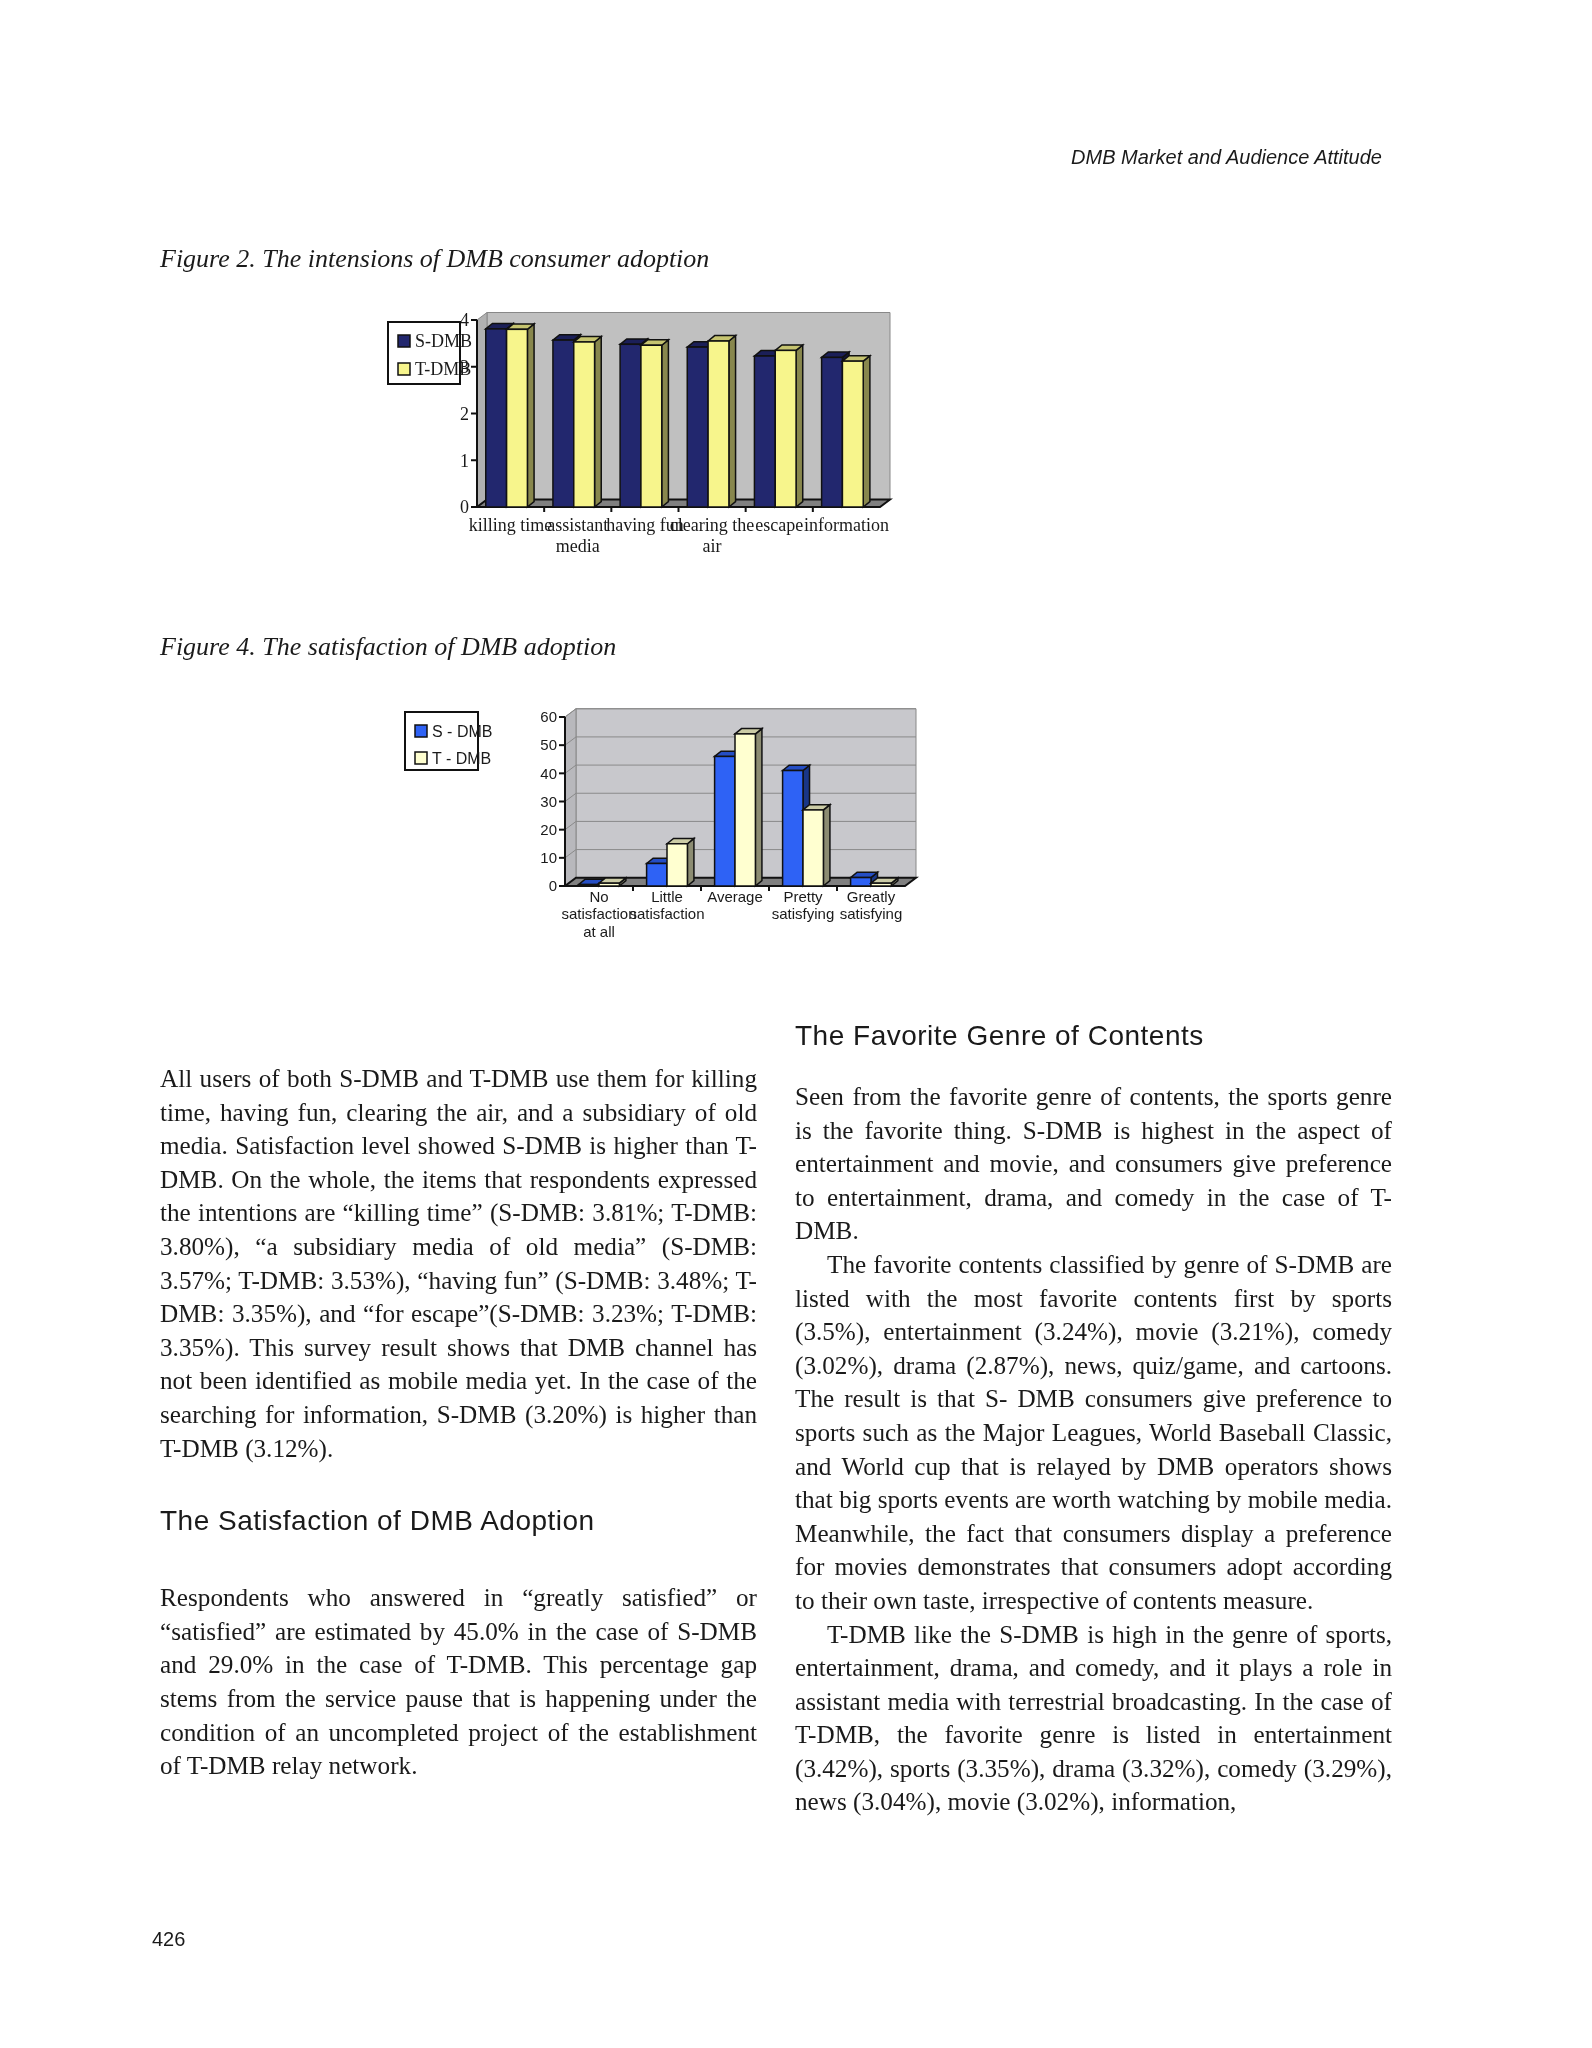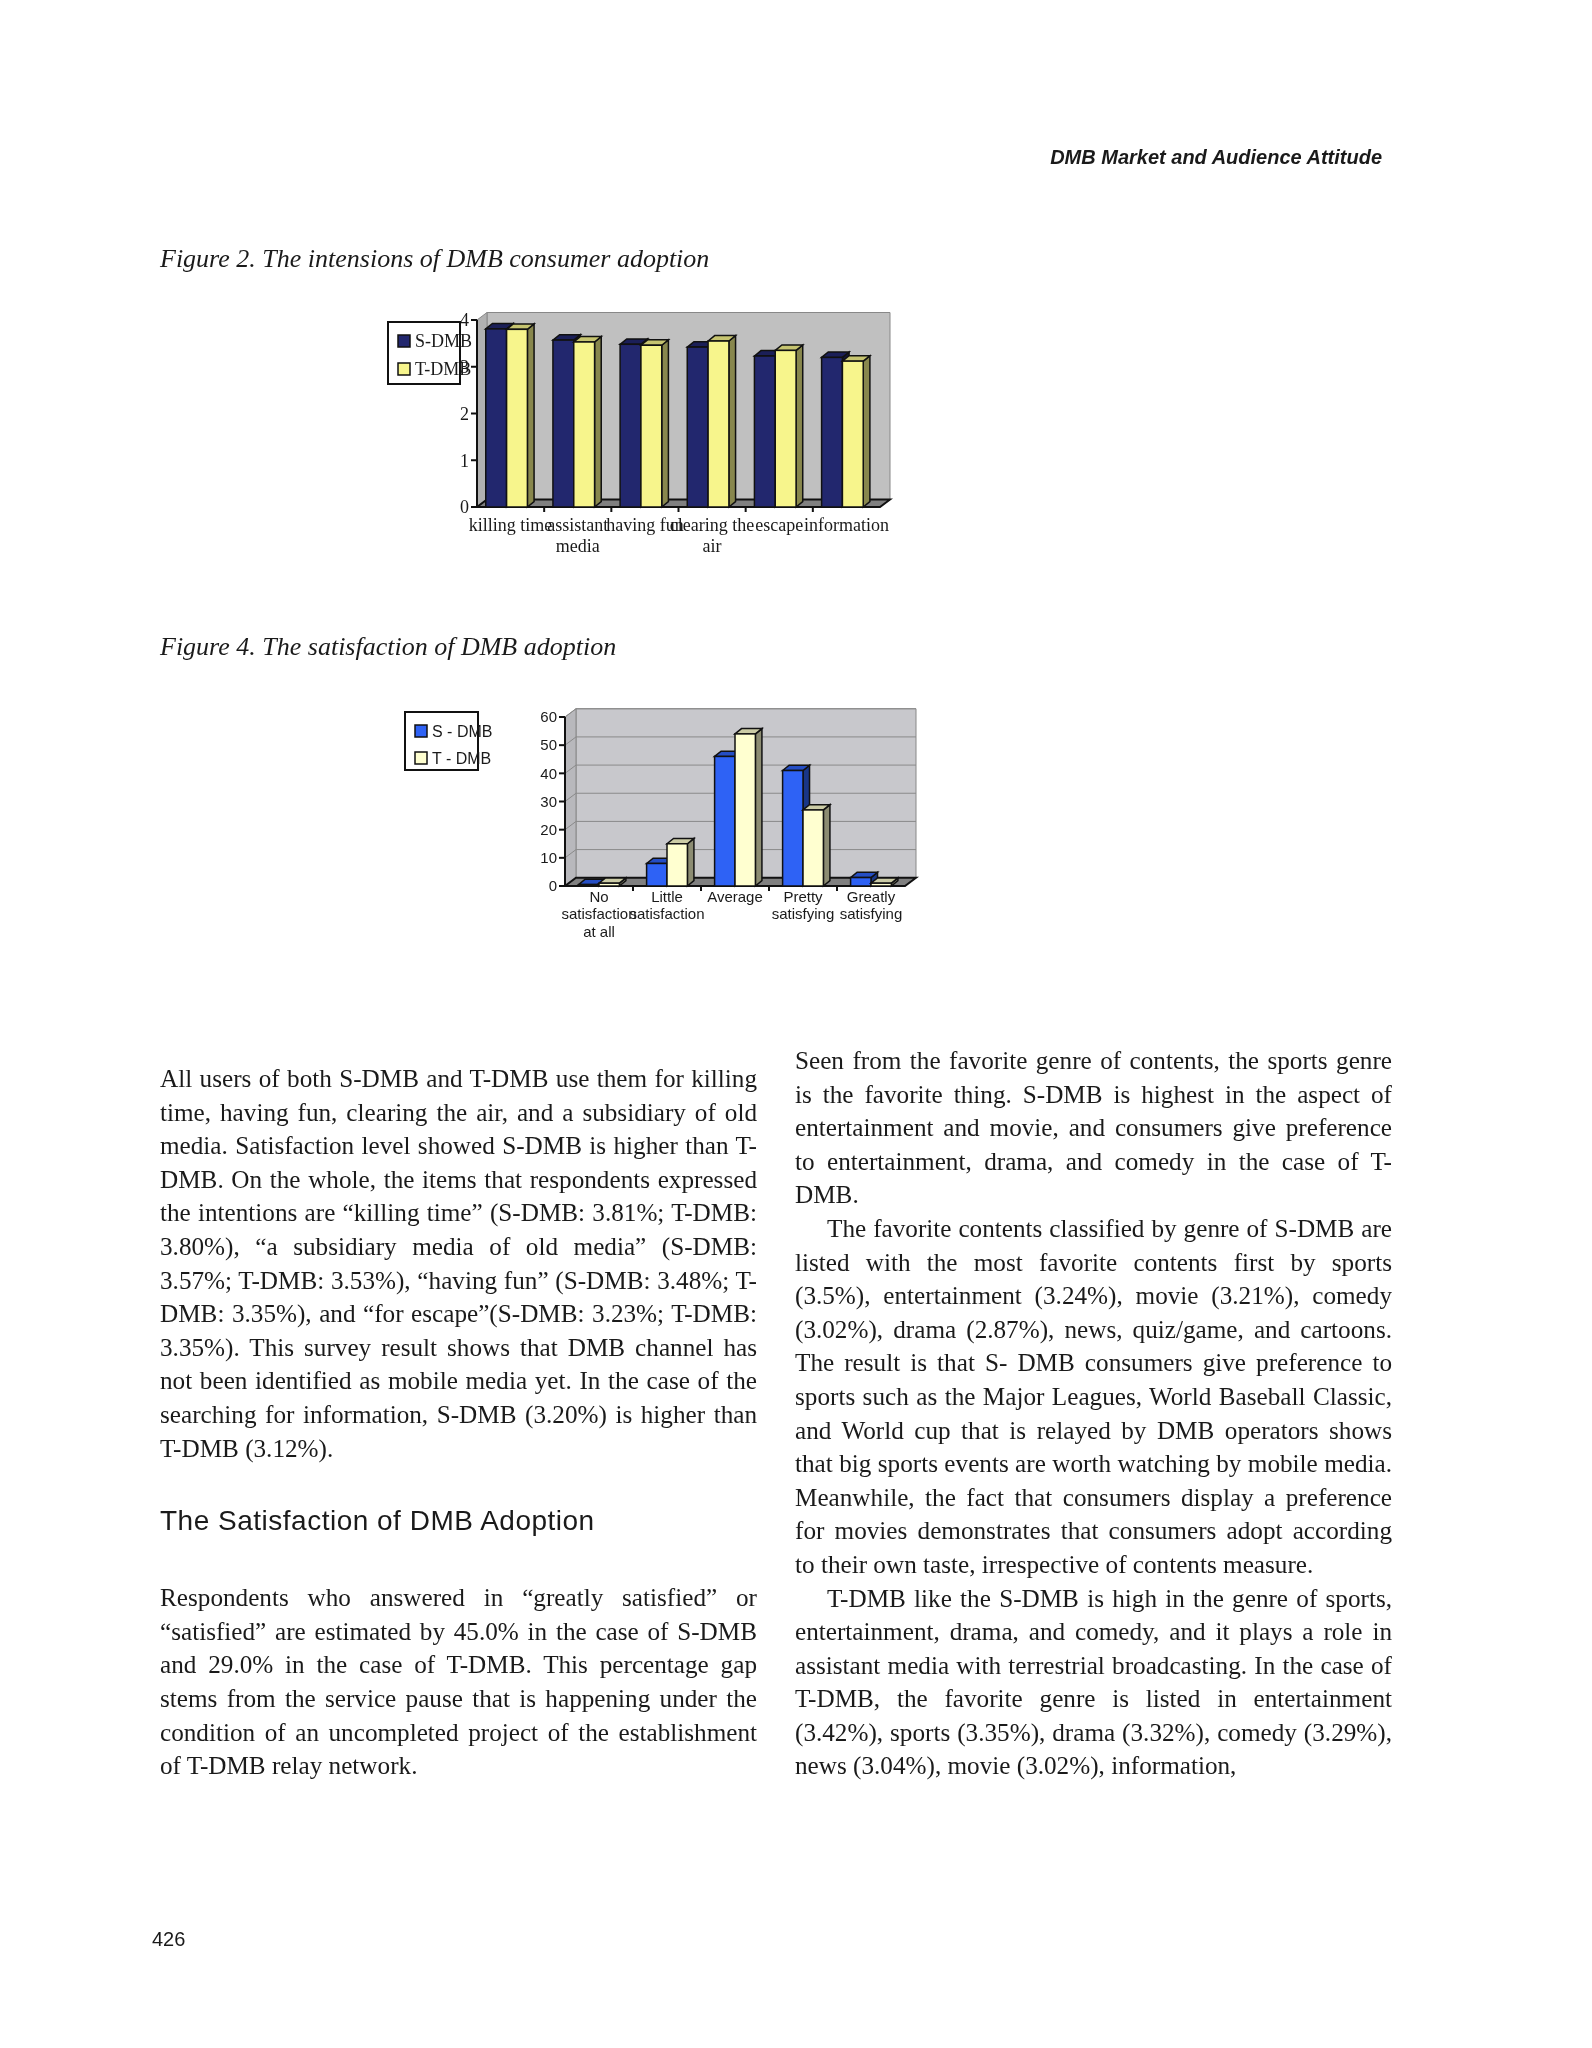--- a/index.html
+++ b/index.html
@@ -1,17 +1,17 @@
 <!DOCTYPE html>
 <html><head>
 <meta charset="utf-8">
 <style>
   html, body { margin: 0; padding: 0; background: #ffffff; }
   body { width: 1592px; height: 2048px; position: relative; overflow: hidden; color: #1a1a1a; }
-  .running-head { position: absolute; top: 146px; right: 210px; font-family: "Liberation Sans", sans-serif; font-weight: bold; font-style: italic; font-size: 20px; color: #1a1a1a; }
+  .running-head { position: absolute; top: 146px; right: 210px; font-family: "Liberation Sans", sans-serif; font-weight: normal; font-style: italic; font-size: 20px; color: #1a1a1a; }
   .caption { position: absolute; left: 160px; font-family: "Liberation Serif", serif; font-style: italic; font-size: 26px; color: #1a1a1a; }
   .fig { position: absolute; }
   .col { position: absolute; width: 597px; font-family: "Liberation Serif", serif; font-size: 25.2px; line-height: 33.6px; text-align: justify; color: #1a1a1a; }
   .col p { margin: 0; }
   .col p.indent { text-indent: 32px; }
   .heading { font-family: "Liberation Sans", sans-serif; font-size: 28px; line-height: 36px; letter-spacing: 0.5px; color: #1a1a1a; text-align: left; }
   .page-number { position: absolute; left: 152px; top: 1928px; font-family: "Liberation Sans", sans-serif; font-size: 20px; color: #1a1a1a; }
   svg text { user-select: none; }
 </style>
 </head>
@@ -220,18 +220,19 @@
 
 <div class="col" style="left:160px; top:1018px;">
   <div class="heading">
   </div>
   <p style="margin-top:44px;">All users of both S-DMB and T-DMB use them for killing time, having fun, clearing the air, and a subsidiary of old media. Satisfaction level showed S-DMB is higher than T-DMB. On the whole, the items that respondents expressed the intentions are “killing time” (S-DMB: 3.81%; T-DMB: 3.80%), “a subsidiary media of old media” (S-DMB: 3.57%; T-DMB: 3.53%), “having fun” (S-DMB: 3.48%; T-DMB: 3.35%), and “for escape”(S-DMB: 3.23%; T-DMB: 3.35%). This survey result shows that DMB channel has not been identified as mobile media yet. In the case of the searching for information, S-DMB (3.20%) is higher than T-DMB (3.12%).</p>
   <div class="heading" style="margin-top:38px;">The Satisfaction of DMB Adoption</div>
   <p style="margin-top:42px;">Respondents who answered in “greatly satisfied” or “satisfied” are estimated by 45.0% in the case of S-DMB and 29.0% in the case of T-DMB. This percentage gap stems from the service pause that is happening under the condition of an uncompleted project of the establishment of T-DMB relay network.</p>
 </div>
 
 <div class="col" style="left:795px; top:1018px;">
+  <div class="heading">The Favorite Genre of Contents</div>
   <p style="margin-top:26px;">Seen from the favorite genre of contents, the sports genre is the favorite thing. S-DMB is highest in the aspect of entertainment and movie, and consumers give preference to entertainment, drama, and comedy in the case of T-DMB.</p>
   <p class="indent">The favorite contents classified by genre of S-DMB are listed with the most favorite contents first by sports (3.5%), entertainment (3.24%), movie (3.21%), comedy (3.02%), drama (2.87%), news, quiz/game, and cartoons. The result is that S- DMB consumers give preference to sports such as the Major Leagues, World Baseball Classic, and World cup that is relayed by DMB operators shows that big sports events are worth watching by mobile media. Meanwhile, the fact that consumers display a preference for movies demonstrates that consumers adopt according to their own taste, irrespective of contents measure.</p>
   <p class="indent">T-DMB like the S-DMB is high in the genre of sports, entertainment, drama, and comedy, and it plays a role in assistant media with terrestrial broadcasting. In the case of T-DMB, the favorite genre is listed in entertainment (3.42%), sports (3.35%), drama (3.32%), comedy (3.29%), news (3.04%), movie (3.02%), information,</p>
 </div>
 
 <div class="page-number">426</div>
 
 </body></html>

